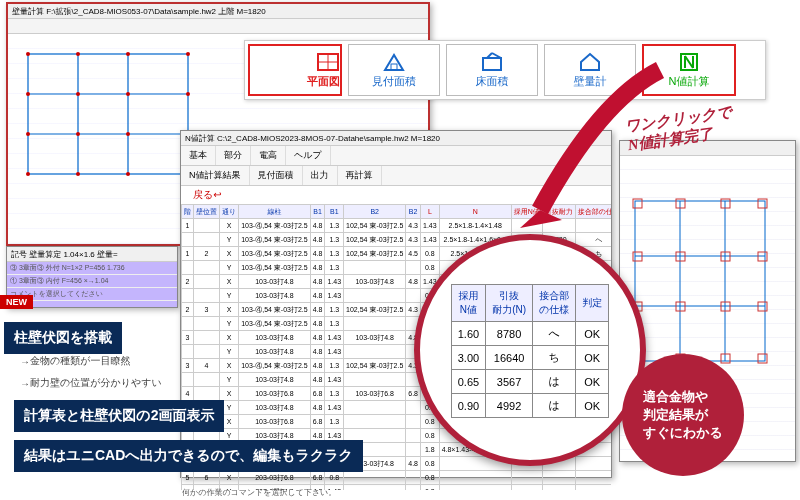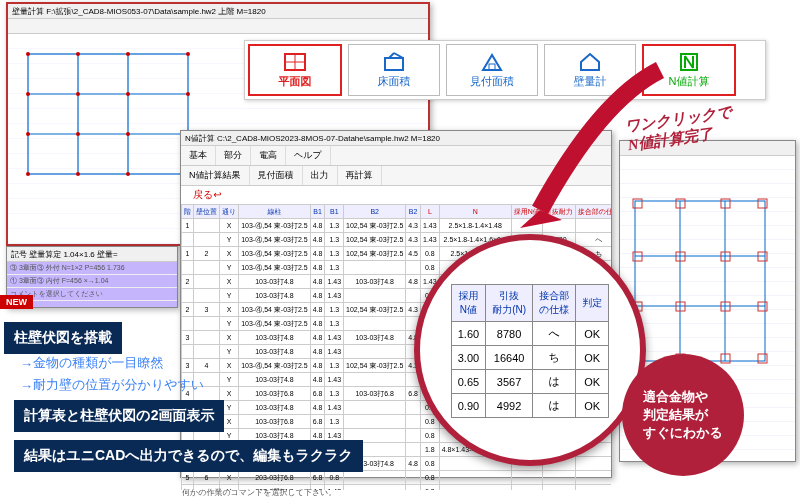--- a/index.html
+++ b/index.html
@@ -27,21 +27,21 @@
   #tbl th:nth-child(9),#tbl th:nth-child(10),#tbl th:nth-child(11),#tbl th:nth-child(12),#tbl th:nth-child(13),#tbl th:nth-child(14){color:#c00}
   
   #win3{right:4px;top:140px;width:175px;height:320px;z-index:2}
   #win3 .body{background:repeating-linear-gradient(#fff,#fff 13px,#e8e8f4 14px),repeating-linear-gradient(90deg,#fff,#fff 13px,#e8e8f4 14px);width:100%;height:300px;position:relative}
   #win3 svg{position:absolute;left:10px;top:40px}
   
   #win4{left:6px;top:246px;width:170px;height:60px;background:#c4b5fd}
   #win4 .l{font-size:7px;color:#555;padding:1px 3px;border-bottom:1px solid #eee}
   
   .callout{position:absolute;color:#fff;font-weight:bold;font-size:14px;padding:7px 10px;background:#0a2a56;z-index:10}
-  .note{position:absolute;color:#3b82f6;font-size:13px;z-index:10}
+  .note{position:absolute;color:#404040;font-size:10px;z-index:10}
   .arrow{position:absolute;z-index:8}
   .badge{position:absolute;left:0;top:295px;background:#c00;color:#fff;font-size:9px;padding:2px 6px;font-weight:bold;z-index:11}
   
   #mag{position:absolute;left:414px;top:234px;width:220px;height:220px;border-radius:50%;border:6px solid #b0203a;background:#fff;z-index:20;box-shadow:0 3px 10px rgba(0,0,0,.4);overflow:hidden}
   #mag table{border-collapse:collapse;font-size:11px;margin:44px auto 0}
   #mag th,#mag td{border:1px solid #888;padding:4px 6px;text-align:center}
   #mag th{background:#eef;font-size:10px;color:#03a;font-weight:normal}
   .bubble{position:absolute;width:122px;height:122px;border-radius:50%;background:#b0203a;color:#fff;display:flex;align-items:center;justify-content:center;text-align:left;font-size:13px;font-weight:bold;line-height:1.4;z-index:22}
   .hand{position:absolute;color:#b0203a;font-size:15px;font-family:cursive;transform:rotate(-8deg);z-index:9;font-style:italic;font-weight:bold}
   .status{position:absolute;left:182px;bottom:2px;font-size:8px;color:#555;z-index:4}
@@ -84,42 +84,42 @@
 </div>
 
 <div id="win4" class="win">
   <div class="win-title">記号 壁量算定 1.04×1.6 壁量=</div>
   <div class="l">③ 3章面③ 外付 N=1×2 P=456 1.736</div>
   <div class="l">① 3章面③ 内付 F=456 ×→1.04</div>
   <div class="l">コメントを選択してください</div>
 </div>
 
 <div id="tabstrip">
-    <div class="tab active" style="color: rgb(224, 32, 32);">
+    <div class="tab active" style="color: rgb(224, 32, 32); align-items: flex-end;">
       <svg width="24" height="20">
         <rect x="2" y="2" width="20" height="16" fill="none" stroke="#e02020" stroke-width="2"></rect>
         <line x1="2" y1="10" x2="22" y2="10" stroke="#e02020"></line>
         <line x1="12" y1="2" x2="12" y2="18" stroke="#e02020"></line>
       </svg>
       <span>平面図</span>
+    </div>
+    <div class="tab" style="color: rgb(25, 104, 201);">
+      <svg width="24" height="20">
+        <path d="M3 18 L12 3 L21 18 Z" fill="none" stroke="#1968c9" stroke-width="2"></path>
+        <rect x="9" y="12" width="6" height="6" fill="none" stroke="#1968c9"></rect>
+      </svg>
+      <span>見付面積</span>
     </div>
     <div class="tab" style="color: rgb(25, 104, 201);">
       <svg width="24" height="20">
         <rect x="3" y="6" width="18" height="12" fill="none" stroke="#1968c9" stroke-width="2"></rect>
         <line x1="7" y1="6" x2="12" y2="1" stroke="#1968c9" stroke-width="2"></line>
         <line x1="12" y1="1" x2="21" y2="6" stroke="#1968c9" stroke-width="2"></line>
       </svg>
       <span>床面積</span>
-    </div>
-    <div class="tab" style="color: rgb(25, 104, 201);">
-      <svg width="24" height="20">
-        <path d="M3 18 L12 3 L21 18 Z" fill="none" stroke="#1968c9" stroke-width="2"></path>
-        <rect x="9" y="12" width="6" height="6" fill="none" stroke="#1968c9"></rect>
-      </svg>
-      <span>見付面積</span>
     </div>
     <div class="tab" style="color: rgb(25, 104, 201);">
       <svg width="24" height="20">
         <path d="M3 10 L12 2 L21 10 L21 18 L3 18 Z" fill="none" stroke="#1968c9" stroke-width="2"></path>
       </svg>
       <span>壁量計</span>
     </div>
     <div class="tab hl" style="color: rgb(8, 168, 8);">
       <svg width="24" height="20">
         <rect x="4" y="2" width="16" height="16" fill="none" stroke="#08a808" stroke-width="2"></rect>

